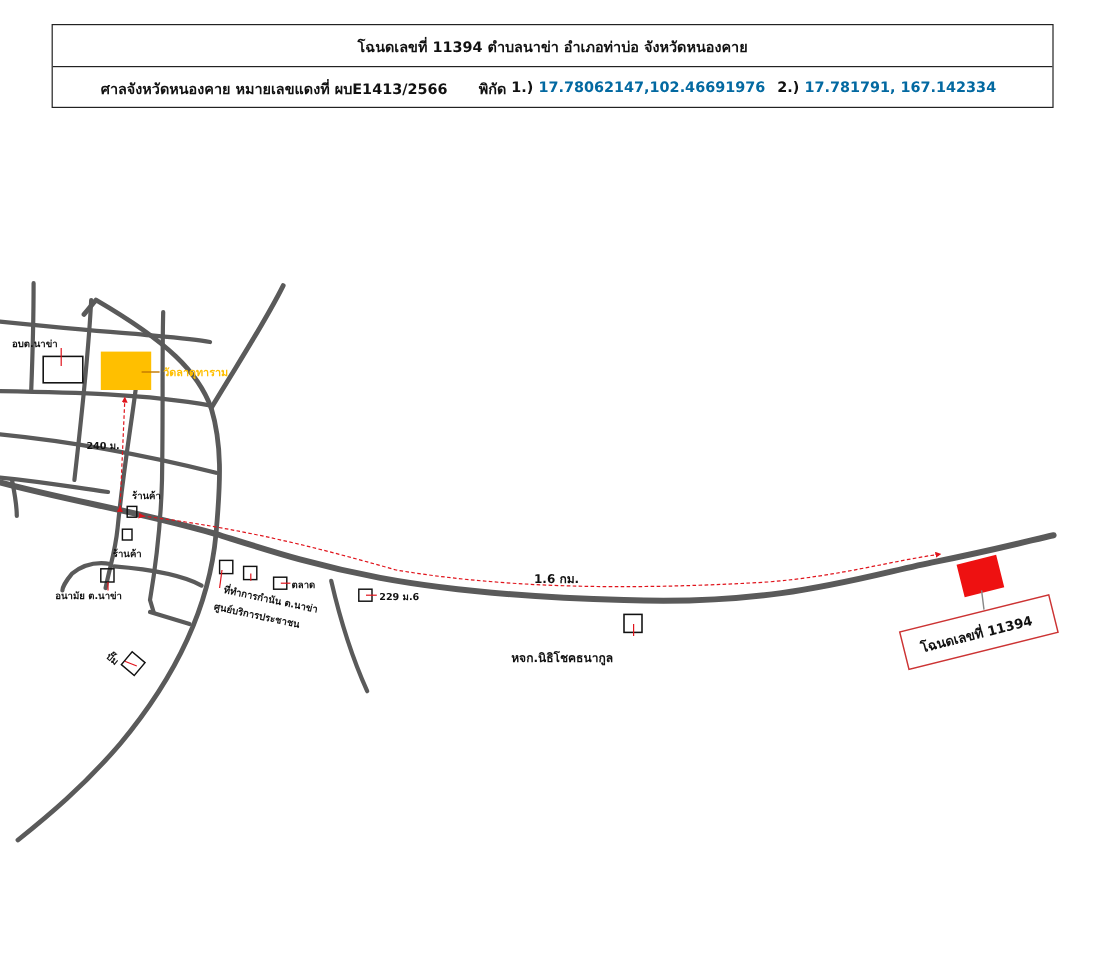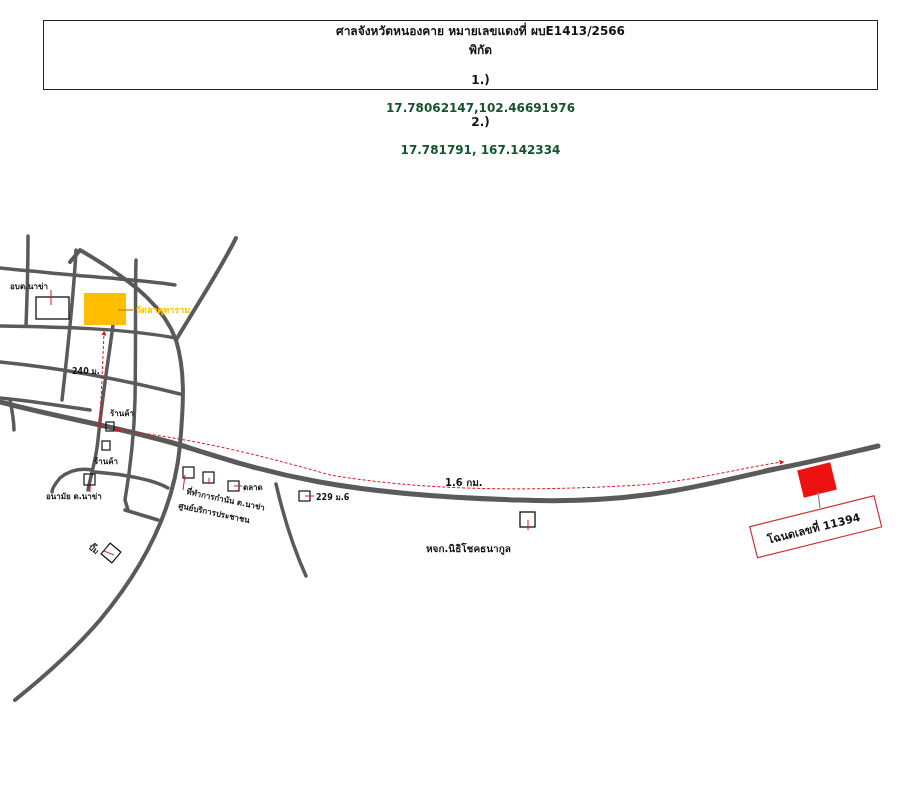--- a/index.html
+++ b/index.html
@@ -3,31 +3,34 @@
   <meta charset="utf-8">
   <style>
     html, body { margin: 0; padding: 0; background: #ffffff; }
     body { width: 920px; height: 800px; position: relative; overflow: hidden;
            font-family: "DejaVu Sans", sans-serif; }
     .header { position: absolute; left: 43px; top: 20px; width: 835px; height: 70px;
               border: 1.5px solid #222; box-sizing: border-box; }
     .header .row { height: 34px; display: flex; align-items: center; justify-content: center;
                    font-weight: bold; font-size: 12px; color: #111; white-space: nowrap; }
     .header .row1 { border-bottom: 1.5px solid #222; }
-    .header .row2 { justify-content: flex-start; padding-left: 40px; flex-direction: column; }
-    .red { color: #14532d; }
+    .header .row2 { justify-content: flex-start; padding-left: 40px; }
+    .red { color: #0369a1; }
     .gap { display: inline-block; width: 26px; }
     .gap2 { display: inline-block; width: 10px; }
     svg.map { position: absolute; left: 0; top: 0; }
     .lbl { font-family: "DejaVu Sans", sans-serif; font-weight: bold; fill: #111; }
   </style>
 </head>
 <body>
 
 <div class="header">
+  <div class="row row1">
+    <span>โฉนดเลขที่ 11394 ตำบลนาข่า อำเภอท่าบ่อ จังหวัดหนองคาย</span>
+  </div>
   <div class="row row2">
     <span>ศาลจังหวัดหนองคาย หมายเลขแดงที่ ผบE1413/2566</span>
     <span class="gap"></span>
     <span>พิกัด</span>&nbsp;
     <span>1.)</span>&nbsp;
     <span class="red">17.78062147,102.46691976</span>
     <span class="gap2"></span>
     <span>2.)</span>&nbsp;
     <span class="red">17.781791, 167.142334</span>
   </div>

